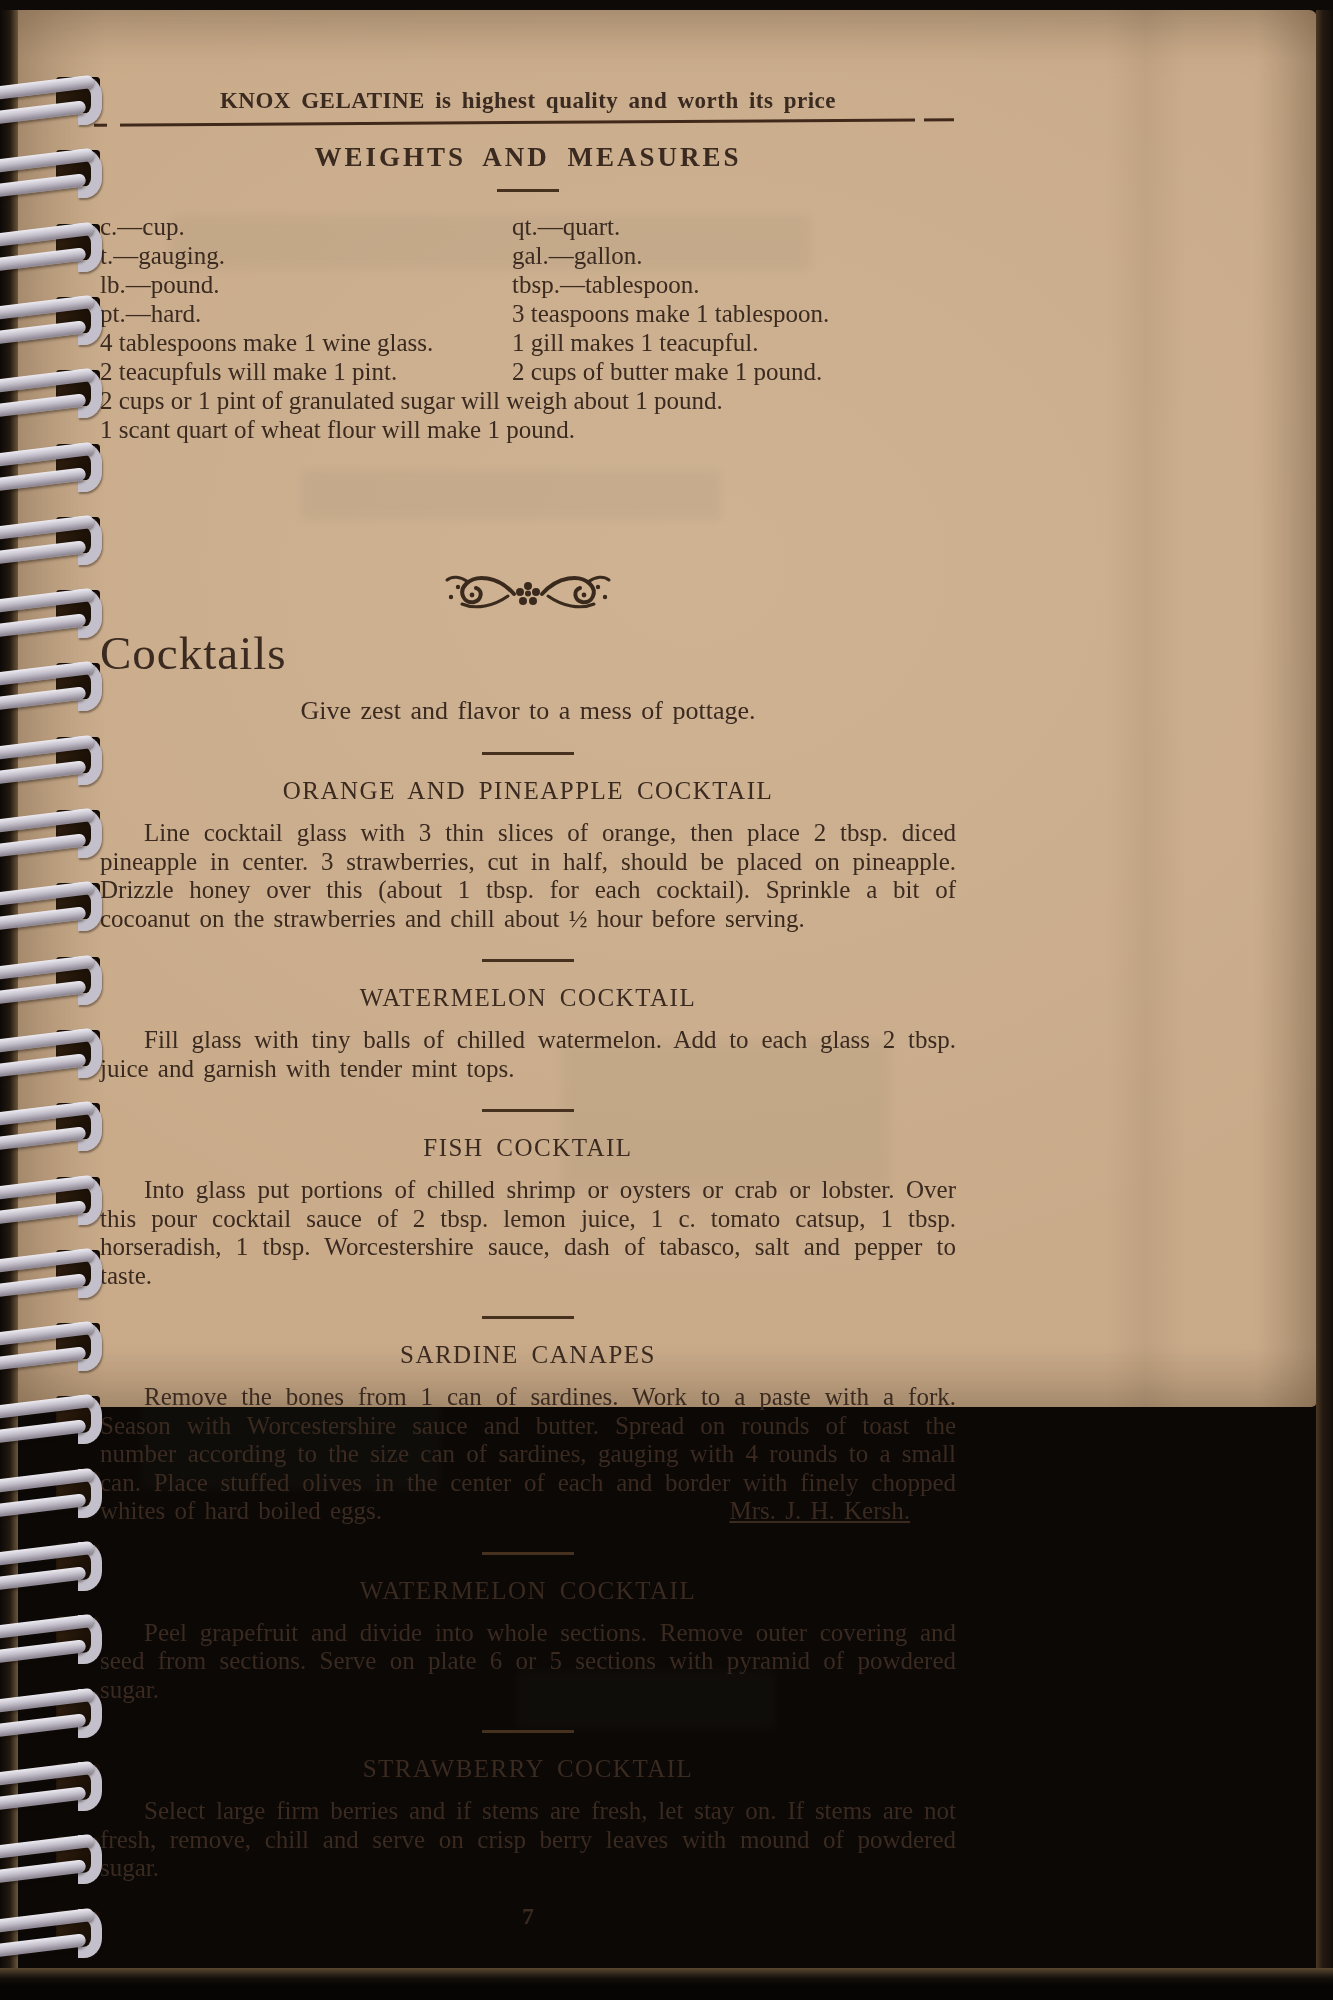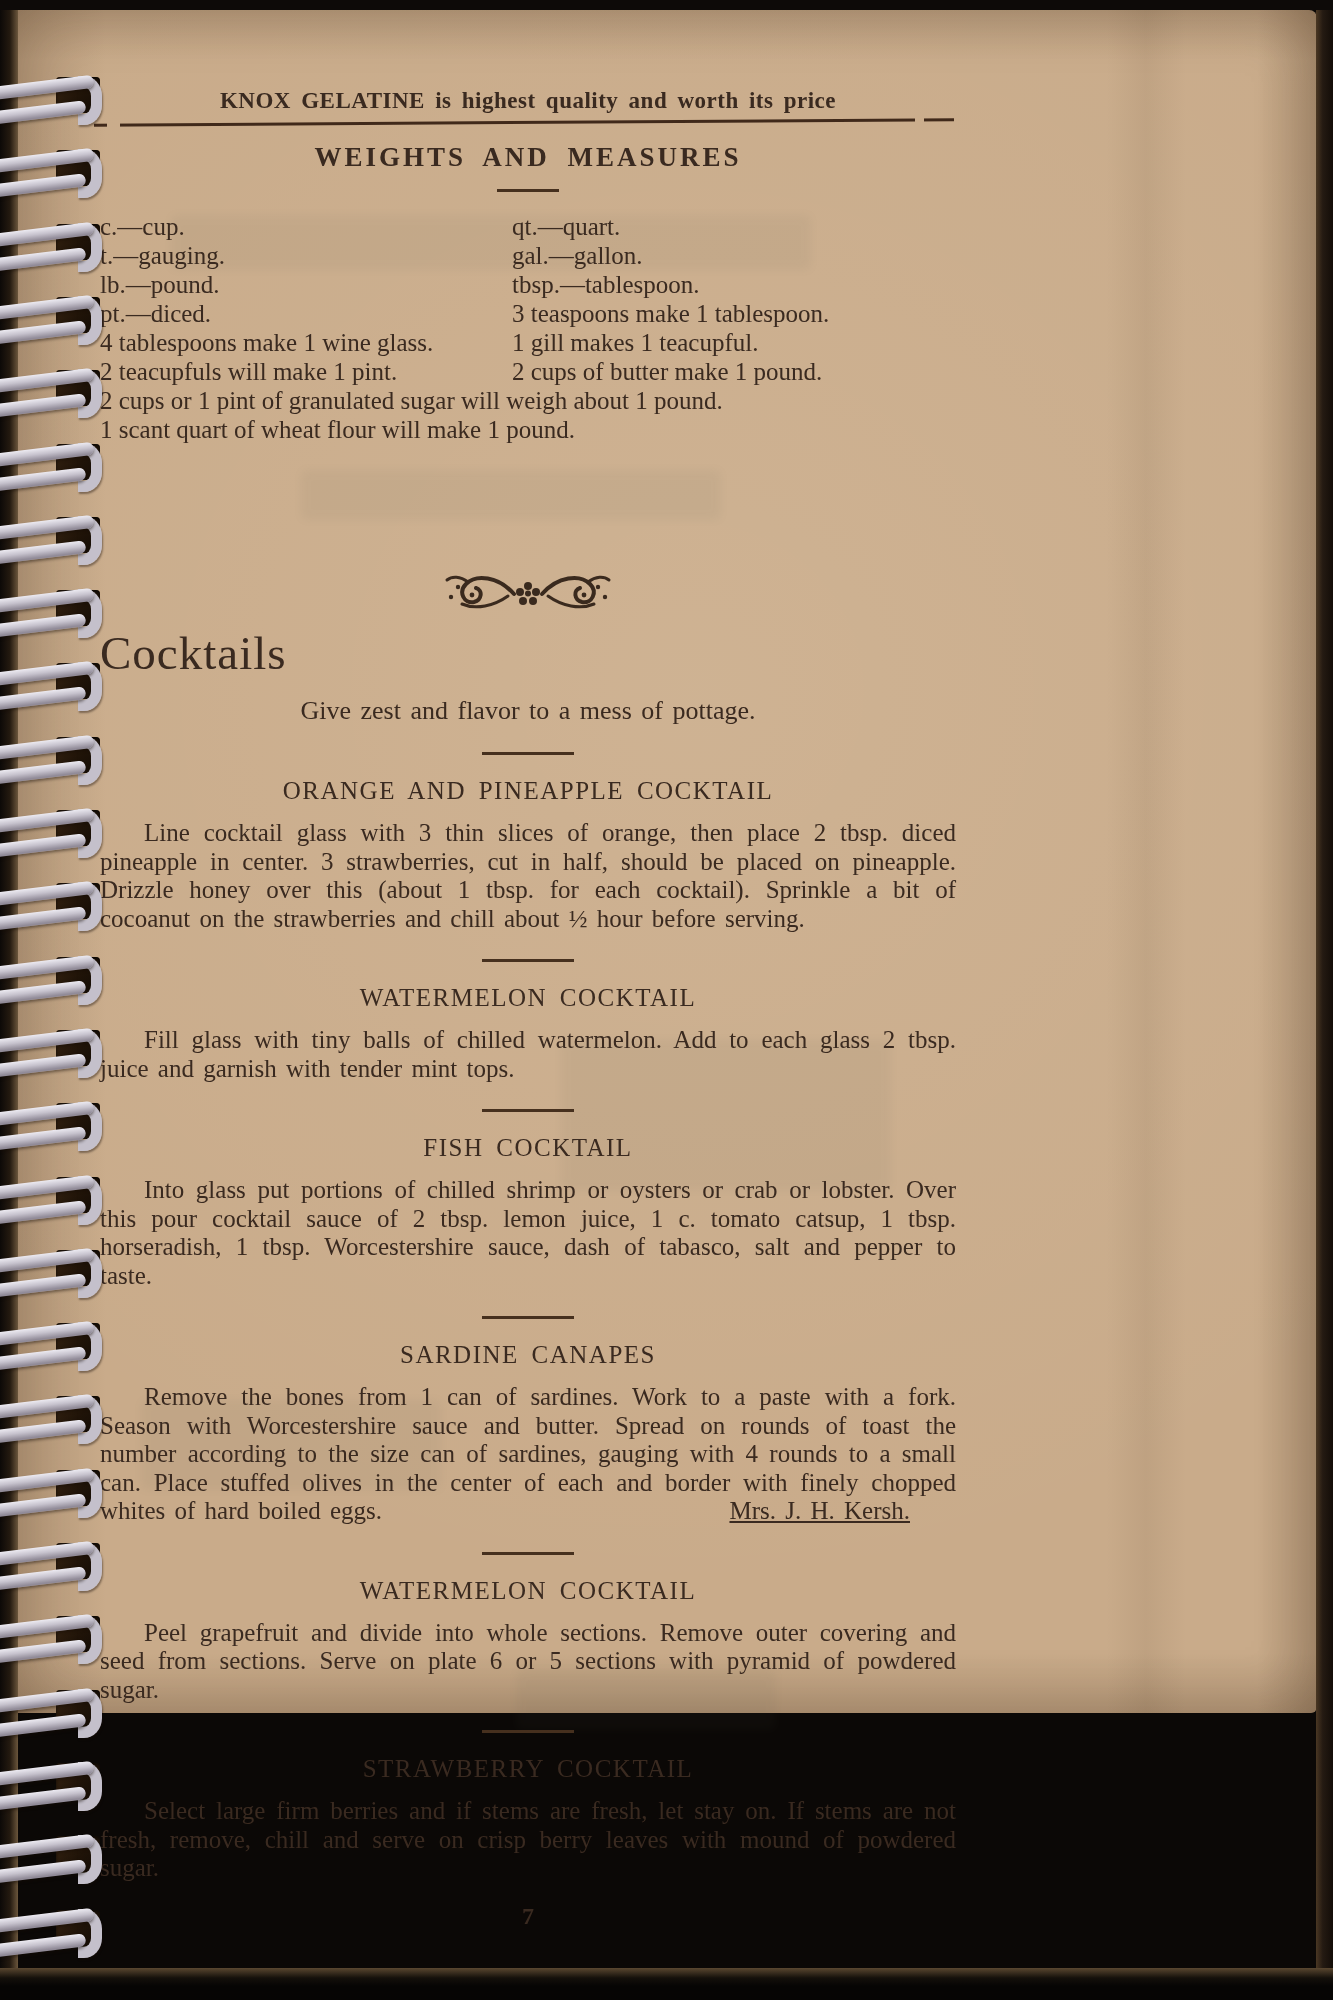--- a/index.html
+++ b/index.html
@@ -9,21 +9,21 @@
   
   .top-bar{position:absolute;left:0;top:0;width:100%;height:10px;background:#0d0a08;}
   .bottom-bar{position:absolute;left:0;top:1968px;width:100%;height:32px;
         background:linear-gradient(to bottom,#5a4730 0,#14100b 10px,#060504 18px);}
   .left-edge{position:absolute;left:0;top:0;width:18px;height:100%;
         background:linear-gradient(to right,#0c0907 0,#241a10 55%,#6b563c 100%);}
   .right-edge{position:absolute;left:1316px;top:0;width:17px;height:100%;
         background:linear-gradient(to right,#4a3723 0,#241a12 40%,#130d08 100%);}
 
   
-  .page{position:absolute;left:16px;top:10px;width:1301px;height:1703px;
+  .page{position:absolute;left:16px;top:10px;width:1301px;height:1397px;
         background:
           radial-gradient(ellipse 120% 90% at 52% 40%, rgba(255,244,224,.10), rgba(0,0,0,0) 60%),
           linear-gradient(to right, rgba(64,44,24,.18) 0, rgba(0,0,0,0) 90px),
           linear-gradient(to left, rgba(64,44,24,.22) 0, rgba(0,0,0,0) 60px),
           linear-gradient(to bottom, rgba(64,44,24,.14) 0, rgba(0,0,0,0) 50px),
           linear-gradient(to top, rgba(64,44,24,.16) 0, rgba(0,0,0,0) 60px),
           #c9ab8a;
         border-radius:0 8px 6px 0;box-shadow:inset 0 0 60px rgba(74,52,30,.25);}
 
   
@@ -105,21 +105,21 @@
         </div>
         <div class="mrow">
           <span>t.—gauging.</span>
           <span>gal.—gallon.</span>
         </div>
         <div class="mrow">
           <span>lb.—pound.</span>
           <span>tbsp.—tablespoon.</span>
         </div>
         <div class="mrow">
-          <span>pt.—diced.</span>
+          <span>pt.—hard.</span>
           <span>3 teaspoons make 1 tablespoon.</span>
         </div>
         <div class="mrow">
           <span>4 tablespoons make 1 wine glass.</span>
           <span>1 gill makes 1 teacupful.</span>
         </div>
         <div class="mrow">
           <span>2 teacupfuls will make 1 pint.</span>
           <span>2 cups of butter make 1 pound.</span>
         </div>

